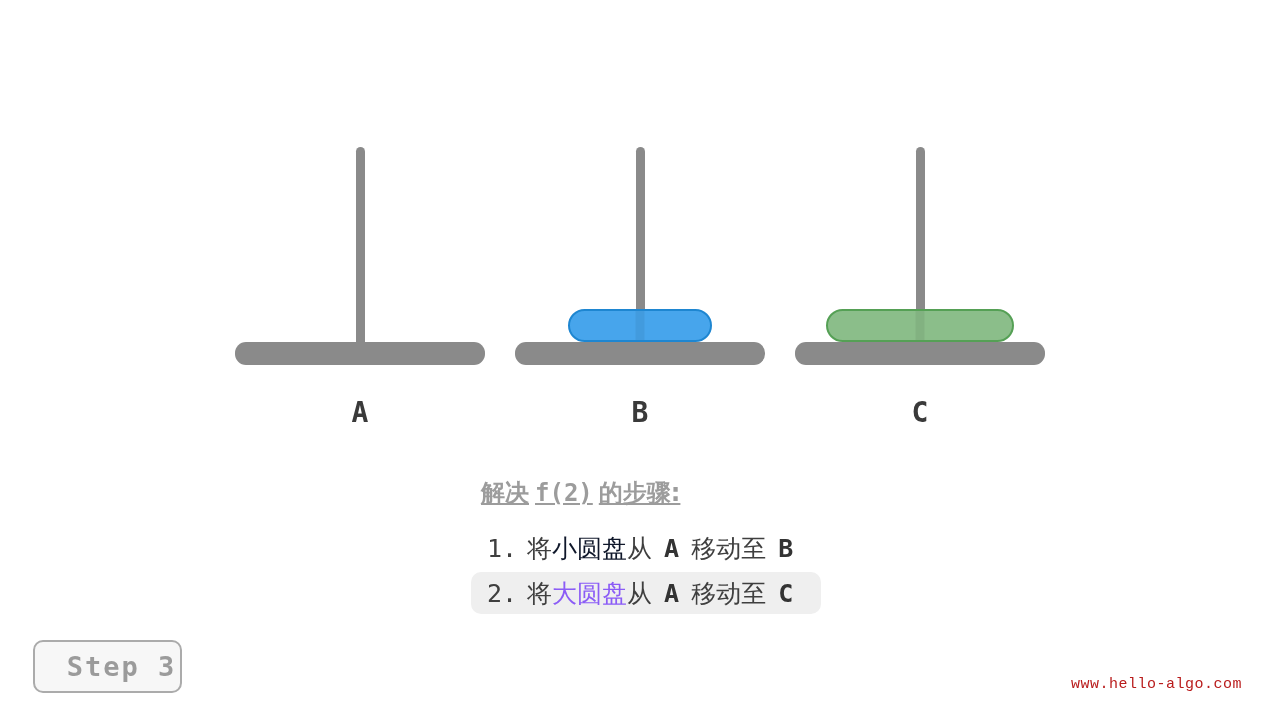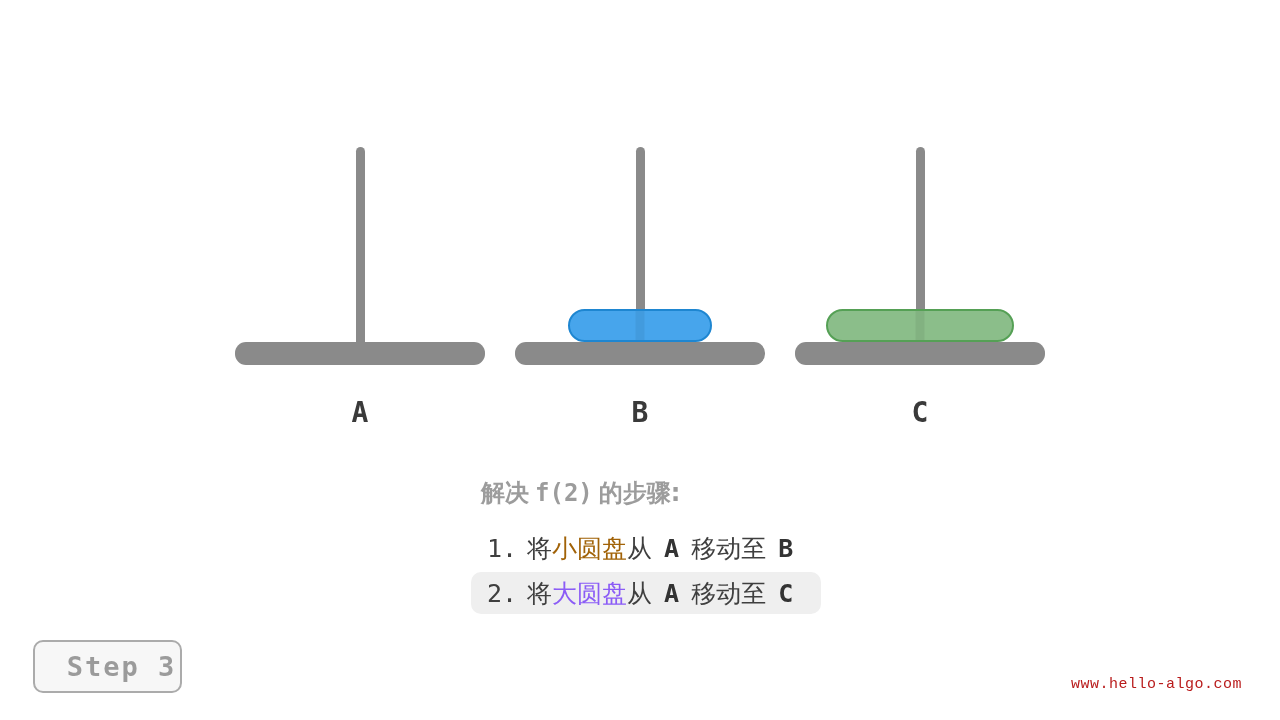--- a/index.html
+++ b/index.html
@@ -84,20 +84,21 @@
 
   
   .solution-title {
     position: absolute;
     left: 481px;
     top: 477px;
     font-size: 24px;
     font-weight: bold;
     color: #9C9C9C;
     white-space: nowrap;
+    text-decoration: underline;
   }
   .title-fn {
     font-family: "DejaVu Sans Mono", monospace;
     margin: 0 6px;
   }
 
   .step-row {
     position: absolute;
     left: 471px;
     height: 42px;
@@ -115,21 +116,21 @@
   .step-num {
     font-family: "DejaVu Sans Mono", monospace;
     margin-right: 10px;
   }
   .peg-ref {
     font-family: "DejaVu Sans Mono", monospace;
     font-weight: bold;
     color: #333333;
     margin: 0 12px;
   }
-  .disk-small-text { color: #a16207; font-family: Liberation Serif, serif; }
+  .disk-small-text { color: #0f172a; font-family: Liberation Serif, serif; }
   .disk-large-text { color: #8b5cf6; }
 
   
   .step-badge {
     position: absolute;
     left: 33px;
     top: 640px;
     width: 149px;
     height: 53px;
     box-sizing: border-box;

